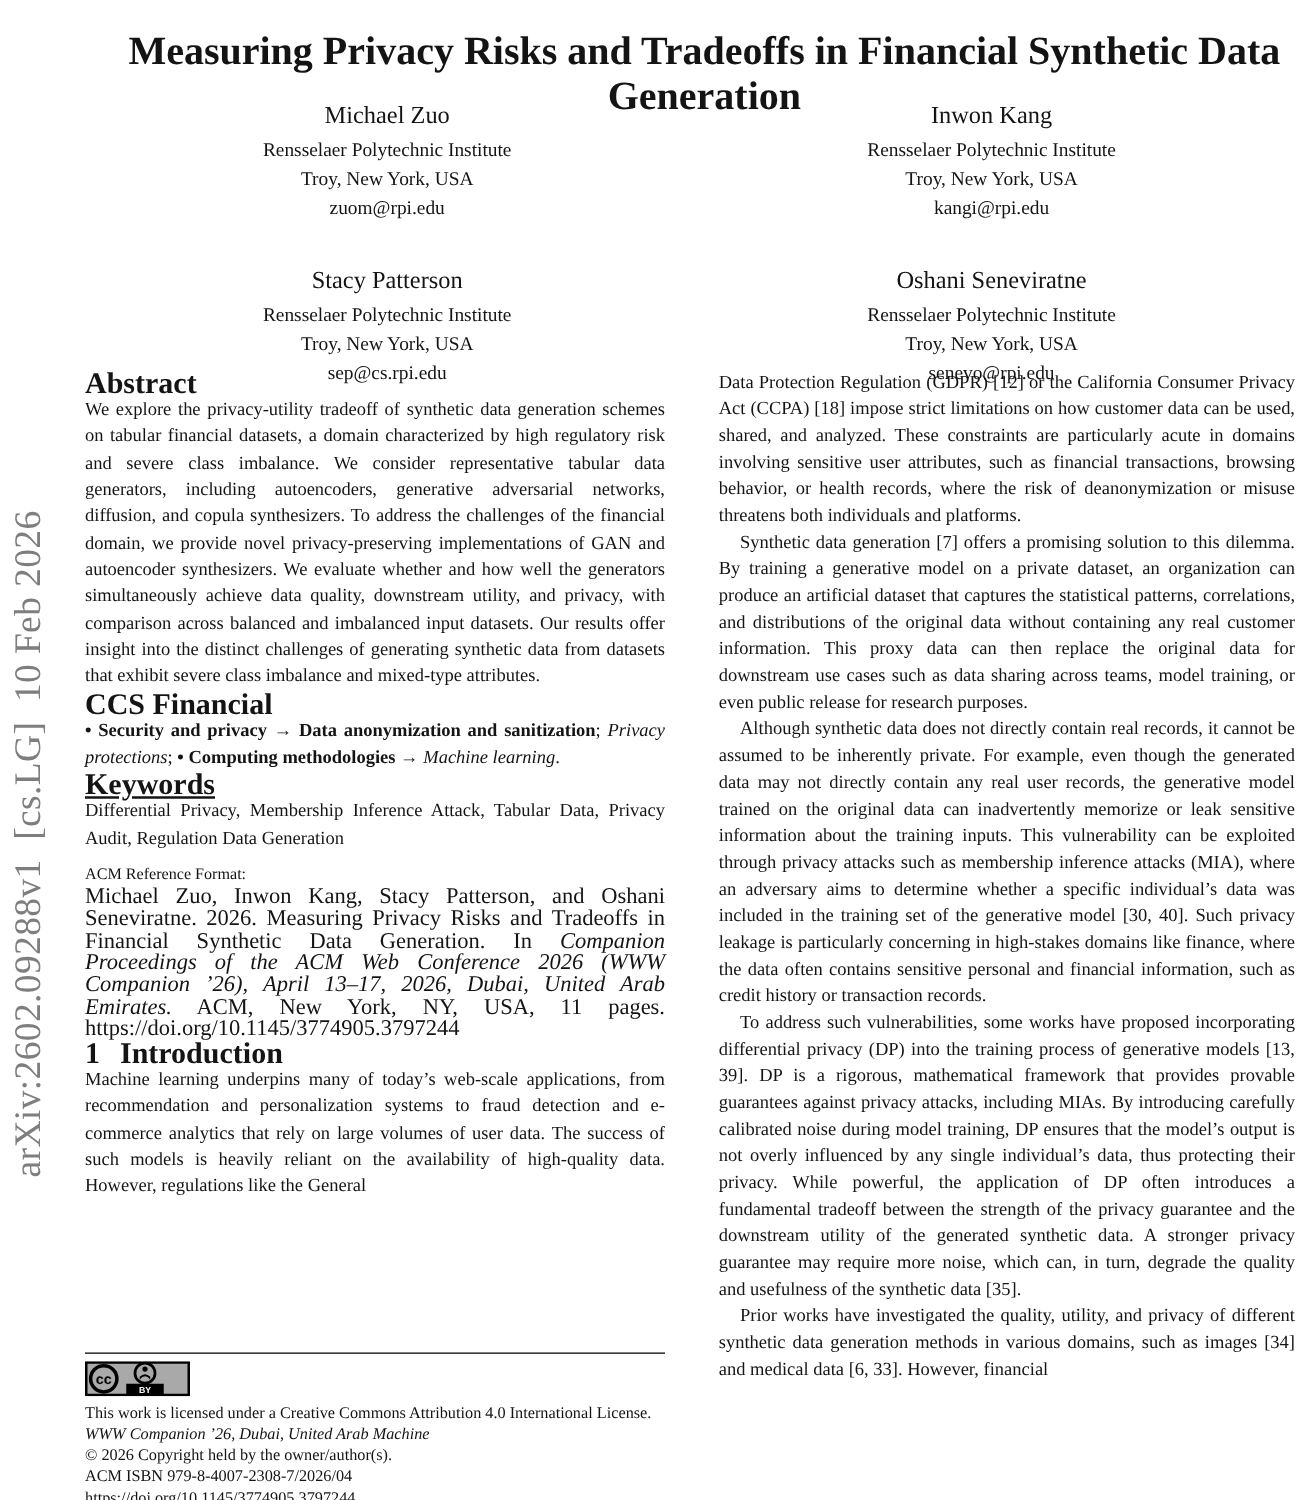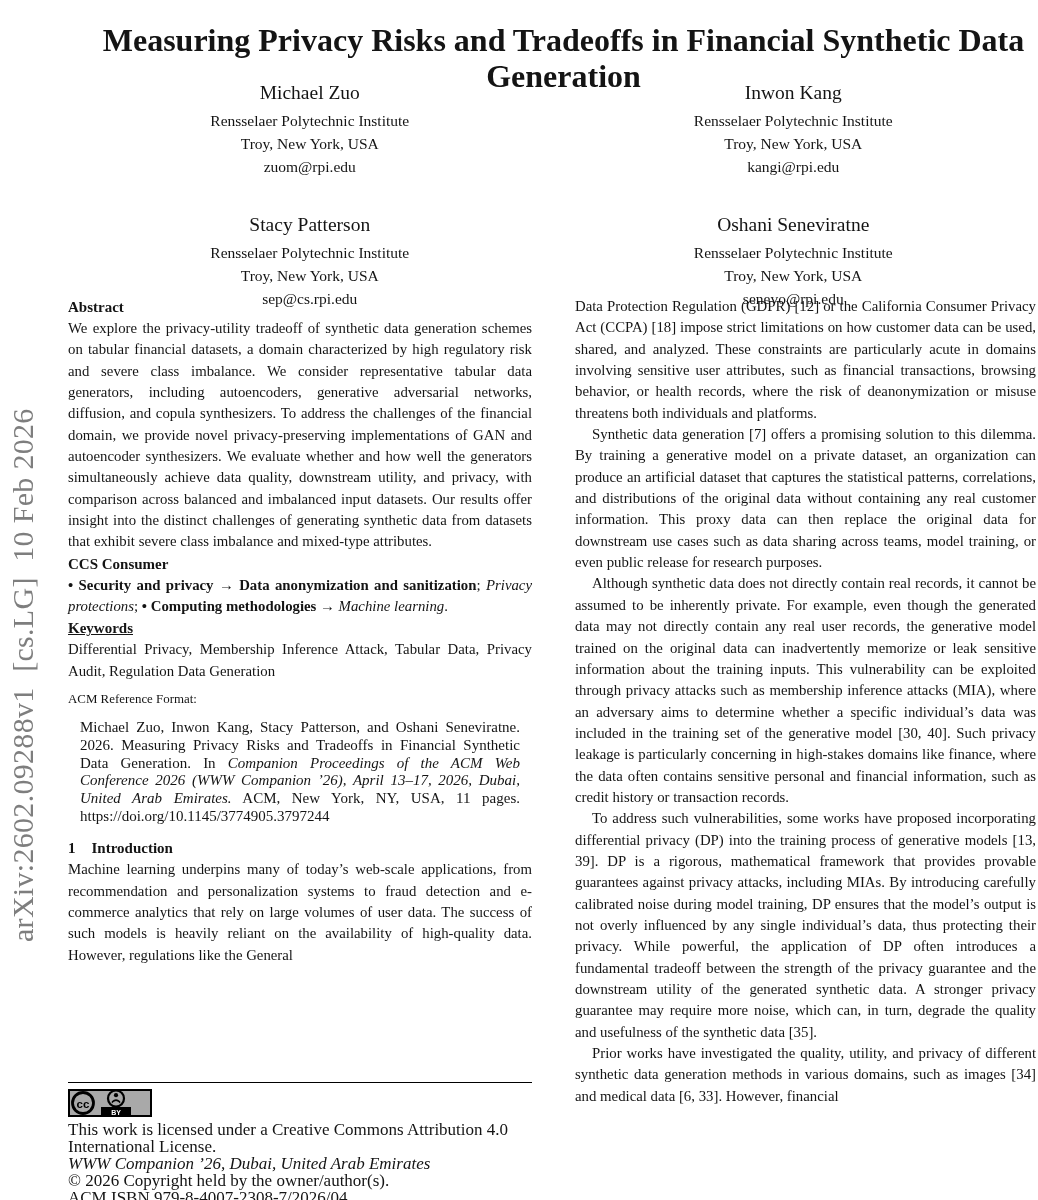--- a/index.html
+++ b/index.html
@@ -22,34 +22,34 @@
     display:grid; grid-template-columns:1fr 1fr; row-gap:35px;
   }
   .author { text-align:center; }
   .author .name { font-size:19.5px; line-height:24px; margin-bottom:4px; }
   .author .line { font-size:15.5px; line-height:23px; }
   .col { position:absolute; top:296px; }
   .col-left  { left:68px;  width:464px; }
   .col-right { left:575px; width:461px; }
   p.body { margin:0; font-size:14.8px; line-height:21.35px; text-align:justify; }
   .ind { text-indent:17px; }
-  h2.sec { font-size:15px; font-weight:bold; margin:0; line-height:22px; }
+  h2.sec { font-size:24px; font-weight:bold; margin:0; line-height:22px; }
   .m-abstract { margin:0 0 10px 0; }
   .m-ccs      { margin:14px 0 10px 0; }
   .m-kw       { margin:15px 0 10px 0;text-decoration:underline; }
-  .acmref { font-size:15px; line-height:17.7px; text-align:justify; margin:12px; }
+  .acmref { font-size:18px; line-height:17.7px; text-align:justify; margin:0; }
   .acmref-h { font-size:12.9px; font-weight:normal; margin:10px 0 1px 0; }
   .m-intro { margin:17px 0 12px 0; }
   .sec-num { display:inline-block; margin-right:16px; }
   .b { font-weight:bold;font-family:Liberation Serif, serif; }
   .i { font-style:italic; }
   .footnote { position:absolute; left:68px; top:1082px; width:464px; }
   .rule { border-top:1.6px solid #000; height:0; margin-bottom:6px; }
   .badge { display:block; margin-bottom:5px; }
-  .fline { font-size:17px; line-height:16.9px; }
+  .fline { font-size:13px; line-height:16.9px; }
 </style>
 </head>
 <body>
 
 <div class="page">
 
   <div class="watermark">arXiv:2602.09288v1&nbsp;&nbsp;[cs.LG]&nbsp;&nbsp;10 Feb 2026</div>
 
   <h1 class="title">Measuring Privacy Risks and Tradeoffs in Financial Synthetic Data Generation</h1>
 
@@ -77,21 +77,21 @@
       <div class="line">Rensselaer Polytechnic Institute</div>
       <div class="line">Troy, New York, USA</div>
       <div class="line">senevo@rpi.edu</div>
     </div>
   </div>
 
   <div class="col col-left">
     <h2 class="sec m-abstract">Abstract</h2>
     <p class="body">We explore the privacy-utility tradeoff of synthetic data generation schemes on tabular financial datasets, a domain characterized by high regulatory risk and severe class imbalance. We consider representative tabular data generators, including autoencoders, generative adversarial networks, diffusion, and copula synthesizers. To address the challenges of the financial domain, we provide novel privacy-preserving implementations of GAN and autoencoder synthesizers. We evaluate whether and how well the generators simultaneously achieve data quality, downstream utility, and privacy, with comparison across balanced and imbalanced input datasets. Our results offer insight into the distinct challenges of generating synthetic data from datasets that exhibit severe class imbalance and mixed-type attributes.</p>
 
-    <h2 class="sec m-ccs">CCS Consumer</h2>
+    <h2 class="sec m-ccs">CCS Financial</h2>
     <p class="body"><span class="b">• Security and privacy</span><span> → </span><span class="b">Data anonymization and sanitization</span><span>; </span><span class="i">Privacy protections</span><span>; </span><span class="b">• Computing methodologies</span><span> → </span><span class="i">Machine learning</span><span>.</span></p>
 
     <h2 class="sec m-kw">Keywords</h2>
     <p class="body">Differential Privacy, Membership Inference Attack, Tabular Data, Privacy Audit, Regulation Data Generation</p>
 
     <div class="acmref-h">ACM Reference Format:</div>
     <p class="acmref"><span>Michael Zuo, Inwon Kang, Stacy Patterson, and Oshani Seneviratne. 2026. Measuring Privacy Risks and Tradeoffs in Financial Synthetic Data Generation. In </span><span class="i">Companion Proceedings of the ACM Web Conference 2026 (WWW Companion ’26), April 13–17, 2026, Dubai, United Arab Emirates.</span><span> ACM, New York, NY, USA, 11 pages. </span><span>https://doi.org/10.1145/3774905.3797244</span></p>
 
     <h2 class="sec m-intro"><span class="sec-num">1</span><span>Introduction</span></h2>
     <p class="body">Machine learning underpins many of today’s web-scale applications, from recommendation and personalization systems to fraud detection and e-commerce analytics that rely on large volumes of user data. The success of such models is heavily reliant on the availability of high-quality data. However, regulations like the General</p>
@@ -111,19 +111,19 @@
       <rect x="1" y="1" width="82" height="26" fill="#a9a9a9" stroke="#000" stroke-width="2"></rect>
       <circle cx="15" cy="14" r="10.5" fill="#a9a9a9" stroke="#000" stroke-width="2.8"></circle>
       <text x="15" y="18.5" font-size="11.5" font-weight="bold" text-anchor="middle" fill="#000" font-family="Liberation Sans, sans-serif">cc</text>
       <rect x="33" y="18" width="30" height="9" fill="#000"></rect>
       <text x="48" y="25.5" font-size="7" font-weight="bold" text-anchor="middle" fill="#fff" font-family="Liberation Sans, sans-serif">BY</text>
       <circle cx="48" cy="9.5" r="8" fill="none" stroke="#000" stroke-width="2.2"></circle>
       <circle cx="48" cy="6.2" r="2.1" fill="#000"></circle>
       <path d="M43.8 14.5 q4.2 -5 8.4 0 l0 -2.2 q-4.2 -4 -8.4 0 Z" fill="#000"></path>
     </svg>
     <div class="fline">This work is licensed under a Creative Commons Attribution 4.0 International License.</div>
-    <div class="fline i">WWW Companion ’26, Dubai, United Arab Emirates</div>
+    <div class="fline i">WWW Companion ’26, Dubai, United Arab Machine</div>
     <div class="fline">© 2026 Copyright held by the owner/author(s).</div>
     <div class="fline">ACM ISBN 979-8-4007-2308-7/2026/04</div>
     <div class="fline">https://doi.org/10.1145/3774905.3797244</div>
   </div>
 
 </div>
 
 </body></html>

